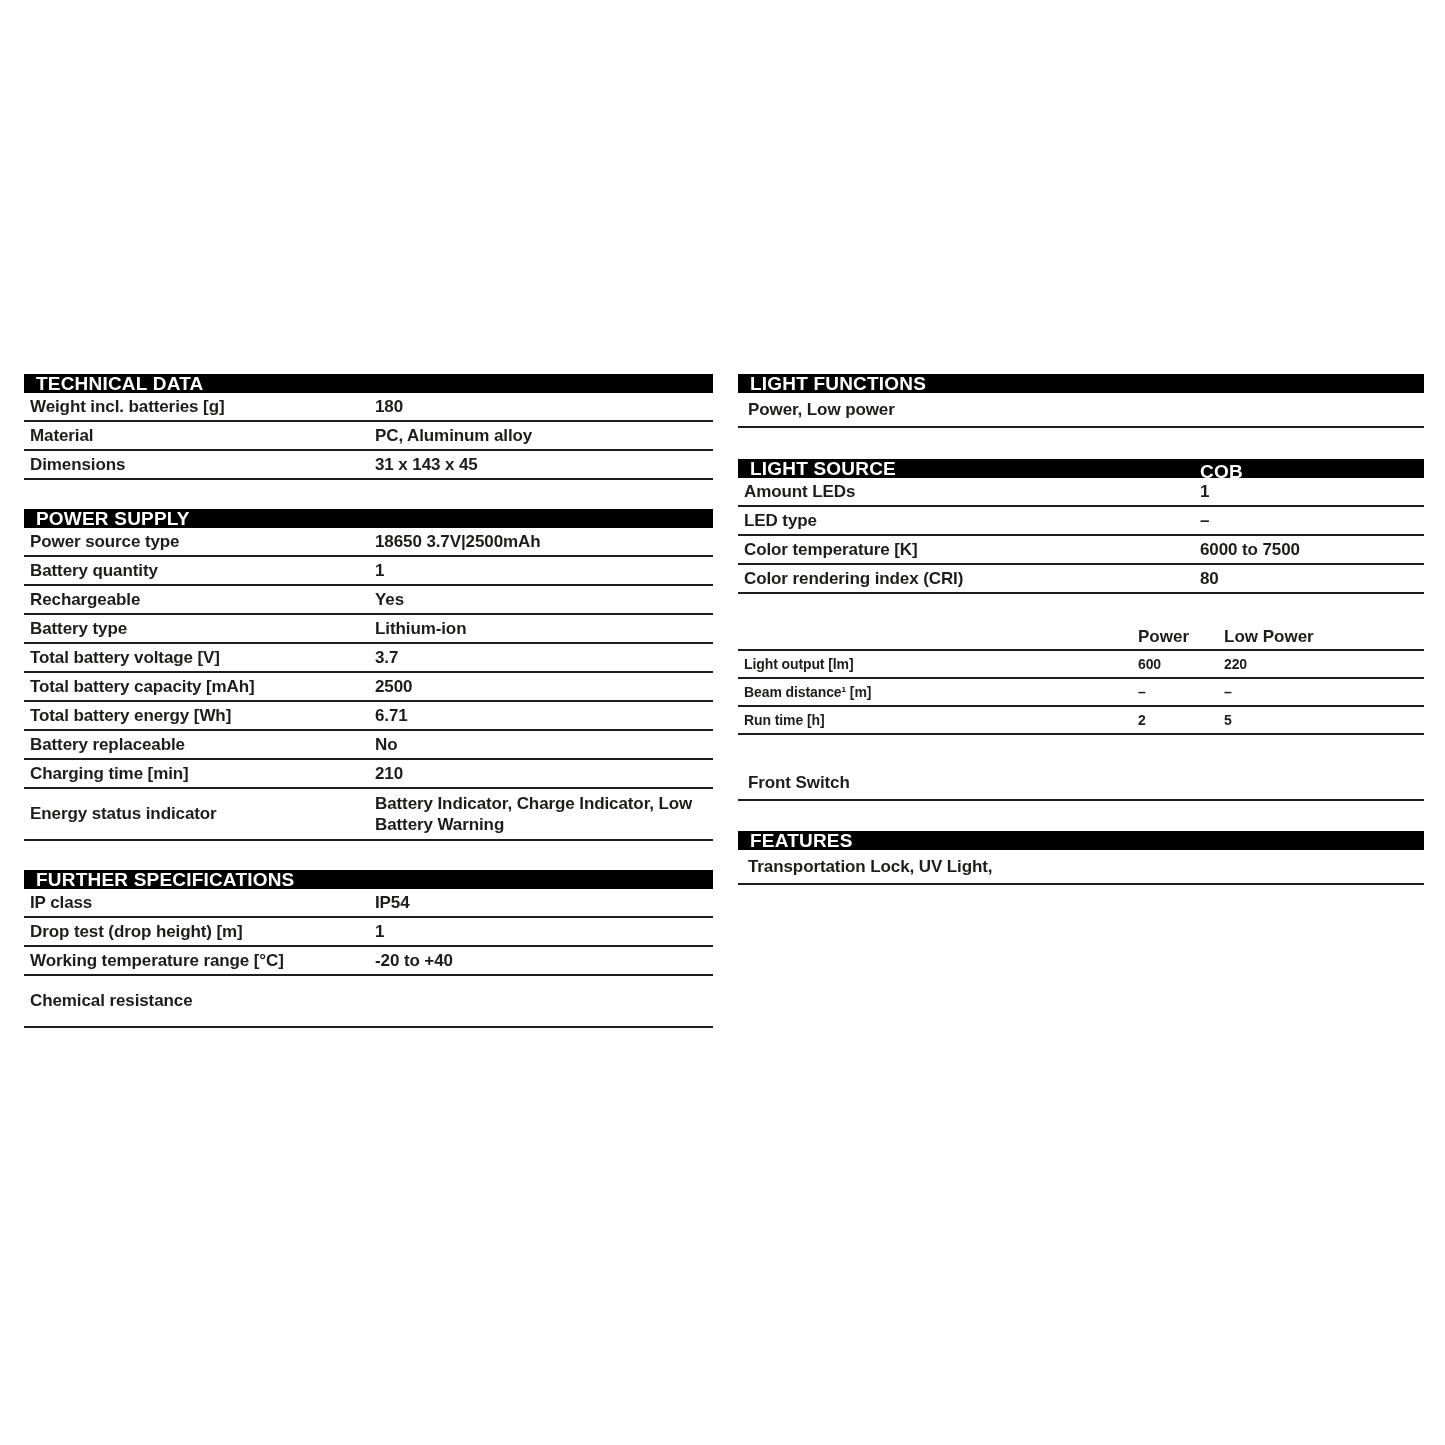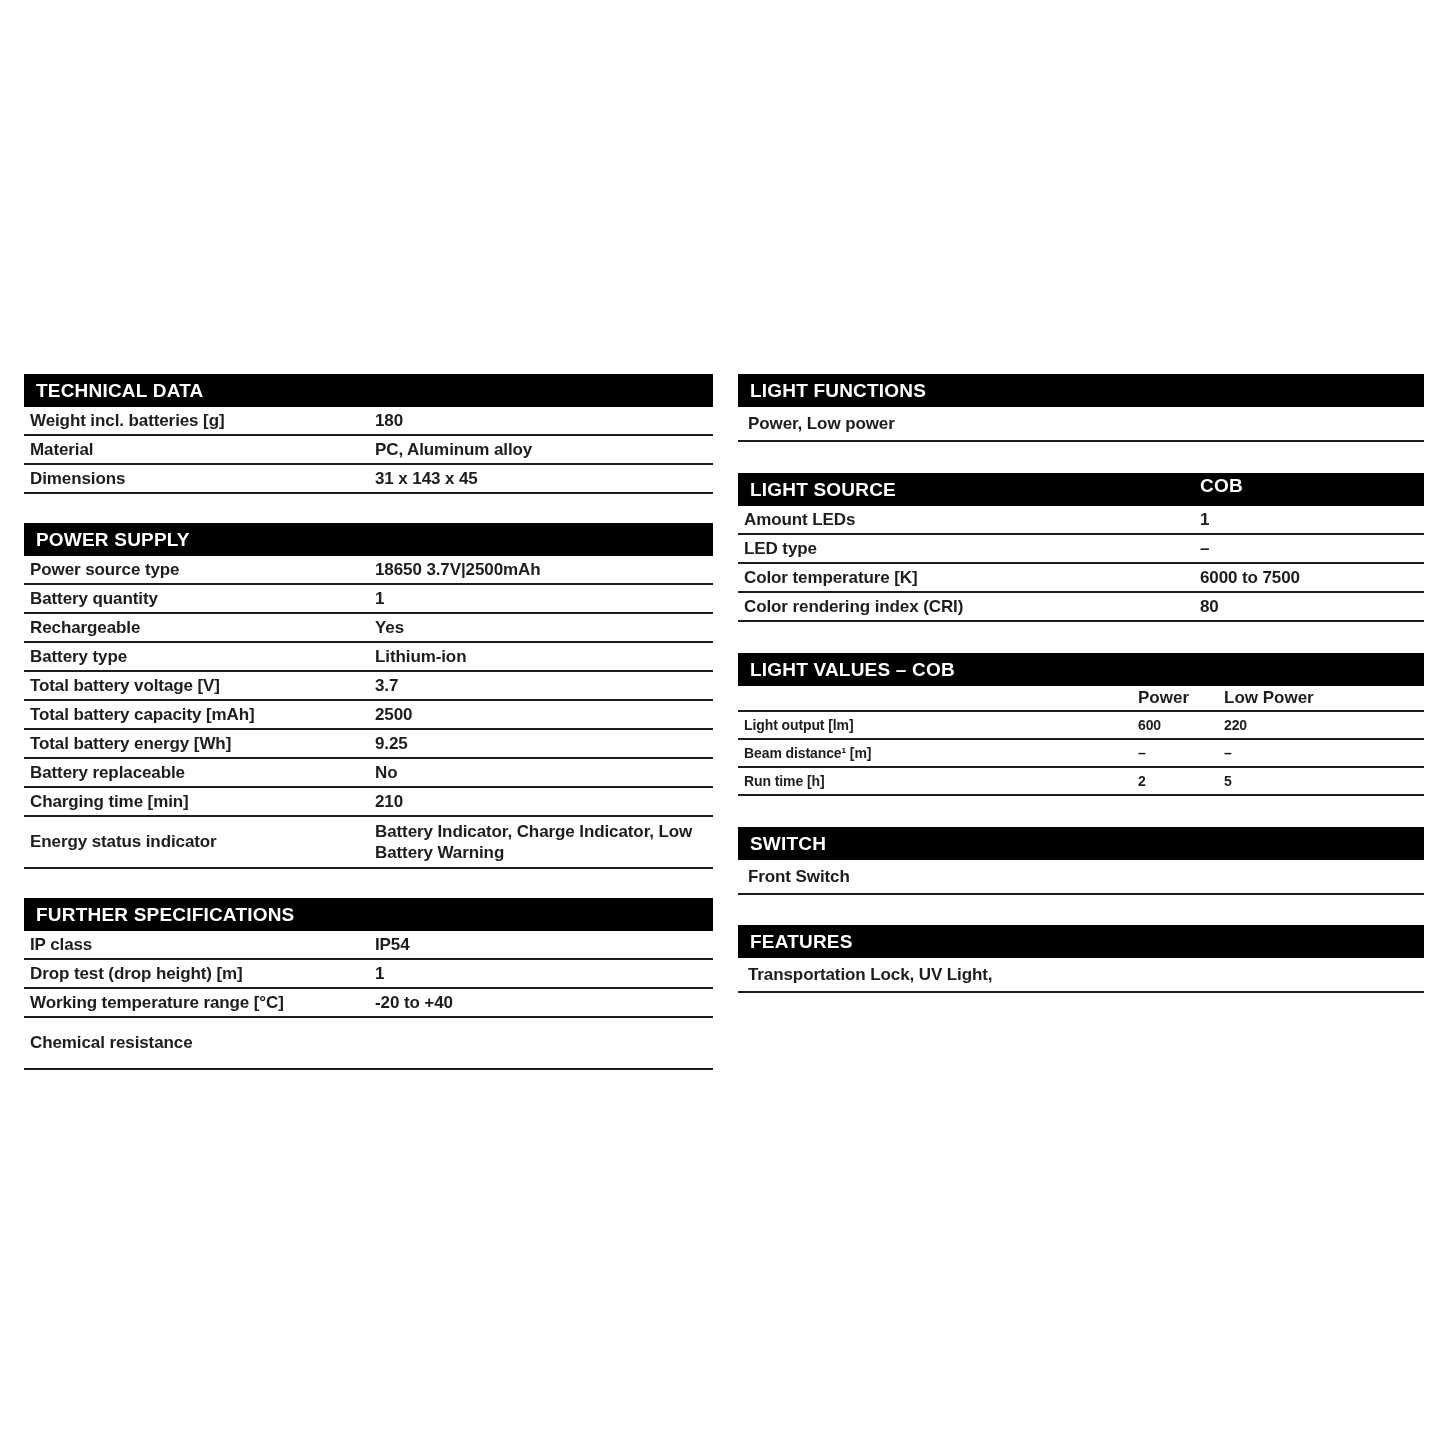--- a/index.html
+++ b/index.html
@@ -14,21 +14,21 @@
   .col { position: absolute; top: 374px; }
   .col-left  { left: 24px;  width: 689px; }
   .col-right { left: 738px; width: 686px; }
 
   .section { margin-bottom: 29px; }
 
   .section-header {
     position: relative;
     background: #010101;
     color: #ffffff;
-    height: 33px;
+    height: 19px;
     display: flex;
     align-items: center;
     padding-left: 12px;
     box-sizing: border-box;
     font-weight: bold;
     font-size: 19px;
     letter-spacing: 0.2px;
   }
   .section-header .header-value {
     position: absolute;
@@ -143,21 +143,21 @@
       <div class="kv-row row-h29">
         <div class="kv-label">Total battery voltage [V]</div>
         <div class="kv-value">3.7</div>
       </div>
       <div class="kv-row row-h29">
         <div class="kv-label">Total battery capacity [mAh]</div>
         <div class="kv-value">2500</div>
       </div>
       <div class="kv-row row-h29">
         <div class="kv-label">Total battery energy [Wh]</div>
-        <div class="kv-value">9.25</div>
+        <div class="kv-value">6.71</div>
       </div>
       <div class="kv-row row-h29">
         <div class="kv-label">Battery replaceable</div>
         <div class="kv-value">No</div>
       </div>
       <div class="kv-row row-h29">
         <div class="kv-label">Charging time [min]</div>
         <div class="kv-value">210</div>
       </div>
       <div class="kv-row row-tall">
@@ -217,23 +217,20 @@
         <div class="kv-label">Color temperature [K]</div>
         <div class="kv-value">6000 to 7500</div>
       </div>
       <div class="kv-row row-h26">
         <div class="kv-label">Color rendering index (CRI)</div>
         <div class="kv-value">80</div>
       </div>
     </div>
 
     <div class="section" style="margin-bottom:31px;">
-      <div class="section-header">
-        <span>LIGHT VALUES – COB</span>
-      </div>
       <div class="lv-subheader">
         <span class="lv-col-power">Power</span>
         <span class="lv-col-lowpower">Low Power</span>
       </div>
       <div class="lv-row">
         <span class="lv-label">Light output [lm]</span>
         <span class="lv-col-power">600</span>
         <span class="lv-col-lowpower">220</span>
       </div>
       <div class="lv-row">
@@ -242,23 +239,20 @@
         <span class="lv-col-lowpower">–</span>
       </div>
       <div class="lv-row">
         <span class="lv-label">Run time [h]</span>
         <span class="lv-col-power">2</span>
         <span class="lv-col-lowpower">5</span>
       </div>
     </div>
 
     <div class="section" style="margin-bottom:30px;">
-      <div class="section-header">
-        <span>SWITCH</span>
-      </div>
       <div class="text-row">
         <span>Front Switch</span>
       </div>
     </div>
 
     <div class="section">
       <div class="section-header">
         <span>FEATURES</span>
       </div>
       <div class="text-row">

